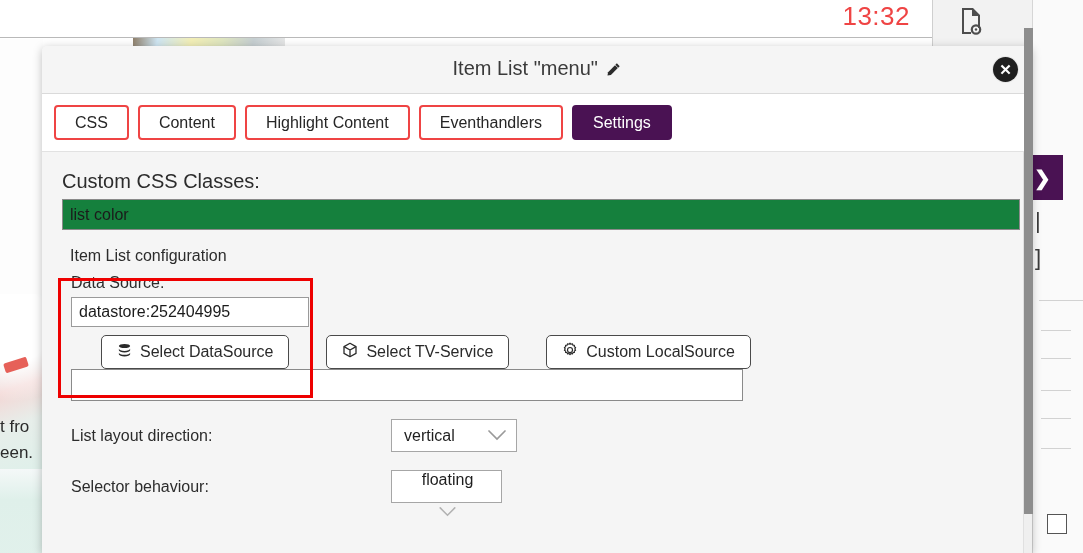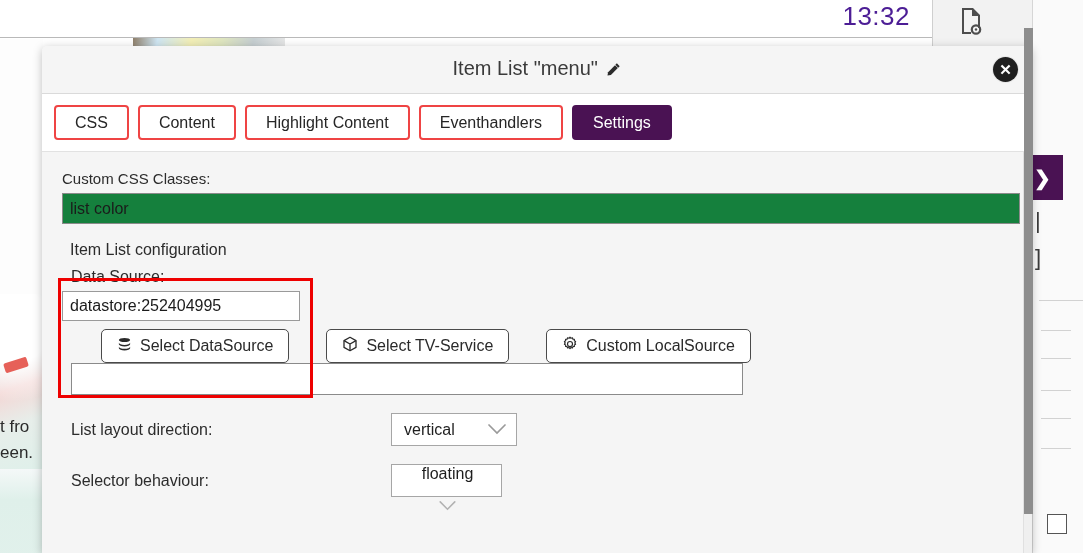--- a/index.html
+++ b/index.html
@@ -13,21 +13,21 @@
 
   
   #bg-root { position: absolute; inset: 0; background: #ffffff; }
 
   .bg-topbar {
     position: absolute; left: 0; top: 0; width: 932px; height: 38px;
     background: #ffffff; border-bottom: 1px solid #b9b9b9;
   }
   .bg-clock {
     position: absolute; right: 22px; top: 1px;
-    font-size: 26px; color: #4c1d95; letter-spacing: .5px;
+    font-size: 26px; color: #ef4444; letter-spacing: .5px;
   }
 
   .bg-toolpanel {
     position: absolute; left: 932px; top: 0; width: 151px; height: 47px;
     background: #f2f2f2; border-left: 1px solid #cfcfcf;
     border-bottom: 1px solid #cfcfcf;
     display: flex; align-items: center; justify-content: space-around;
   }
 
   .bg-photo {
@@ -132,32 +132,32 @@
   }
 
   .modal-body {
     position: relative;
     height: calc(507px - 48px - 58px);
     background: #f5f5f5;
     padding: 18px 20px 0 20px;
     overflow: hidden;
   }
 
-  .field-label { font-size: 15px; color: #2c2c2c; margin-bottom: 6px; }
+  .field-label { font-size: 20px; color: #2c2c2c; margin-bottom: 6px; }
   .text-input {
     width: 958px; height: 31px;
     border: 1px solid #8a8a8a; background: #15803d;
     font-size: 16px; color: #1b1b1b; padding: 0 7px;
     font-family: "Liberation Sans", sans-serif;
   }
   .section-title { font-size: 16px; color: #2c2c2c; margin: 17px 0 0 8px; }
 
   .ds-label { font-size: 16px; color: #2c2c2c; margin: 9px 0 5px 9px; }
   .ds-input {
-    width: 238px; height: 30px;
+    margin-left: 9px; width: 238px; height: 30px;
     border: 1px solid #9a9a9a; background: #ffffff;
     font-size: 16px; color: #1b1b1b; padding: 0 7px;
     font-family: "Liberation Sans", sans-serif;
   }
 
   .btn-row { display: flex; gap: 11px; margin: 8px 0 0 13px; }
   .src-btn {
     height: 34px; padding: 0 15px;
     border: 1px solid #4a4a4a; border-radius: 5px; background: #ffffff;
     font-size: 16px; color: #2a2a2a;

